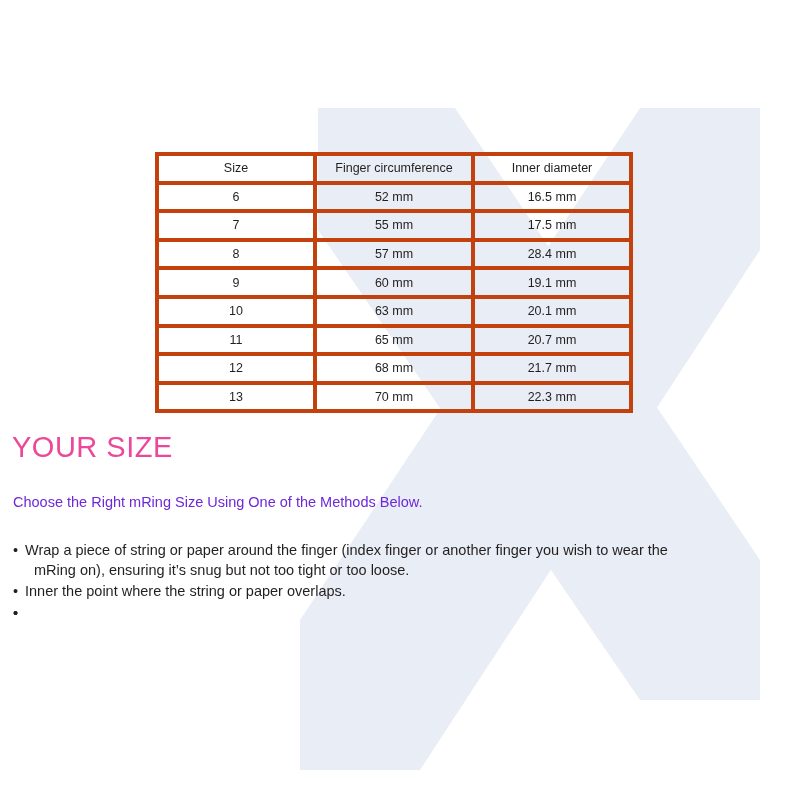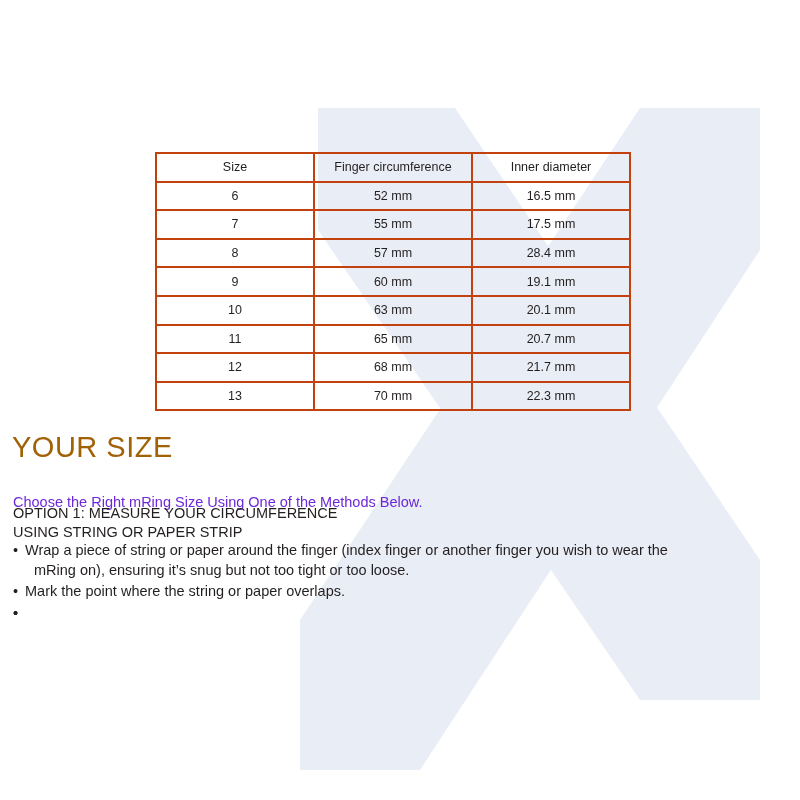--- a/index.html
+++ b/index.html
@@ -41,21 +41,21 @@
     left: 155px;
     top: 152px;
     width: 474px;
   }
   table.size-table {
     border-collapse: collapse;
     width: 474px;
     table-layout: fixed;
   }
   table.size-table td, table.size-table th {
-    border: 2px solid #c2410c;
+    border: 4px solid #c2410c;
     height: 28.6px;
     text-align: center;
     vertical-align: middle;
     font-size: 12.5px;
     font-weight: normal;
     color: #231f20;
     padding: 0;
   }
   table.size-table th {
     font-size: 12.5px;
@@ -65,21 +65,21 @@
   .col-diam { width: 158px; margin-top: 8px; }
 
   
   .your-size {
     position: absolute;
     left: 12px;
     top: 432px;
     font-size: 29px;
     letter-spacing: 0.5px;
     font-weight: normal;
-    color: #a16207;
+    color: #ec4899;
     line-height: 1.1;
   }
   .subtitle {
     position: absolute;
     left: 13px;
     top: 494px;
     font-size: 14.5px;
     color: #6d28d9;
   }
   .option-block {
@@ -180,34 +180,30 @@
           <td>70 mm</td>
           <td>22.3 mm</td>
         </tr>
       </tbody>
     </table>
   </div>
 
   <div class="your-size">YOUR SIZE</div>
   <div class="subtitle">Choose the Right mRing Size Using One of the Methods Below.</div>
 
-  <div class="option-block">
-    <div>OPTION 1: MEASURE YOUR CIRCUMFERENCE</div>
-    <div>USING STRING OR PAPER STRIP</div>
-  </div>
 
   <div class="bullets">
     <div class="bullet">
       <span class="dot">•</span>
       <span>Wrap a piece of string or paper around the finger (index finger or another finger you wish to wear the</span>
       <span class="cont">mRing on), ensuring it’s snug but not too tight or too loose.</span>
     </div>
     <div class="bullet">
       <span class="dot">•</span>
-      <span>Mark the point where the string or paper overlaps.</span>
+      <span>Inner the point where the string or paper overlaps.</span>
     </div>
     <div class="bullet">
       <span class="dot">•</span>
     </div>
     <div class="bullet">
       <span class="dot">•</span>
     </div>
   </div>
 
 </div>

